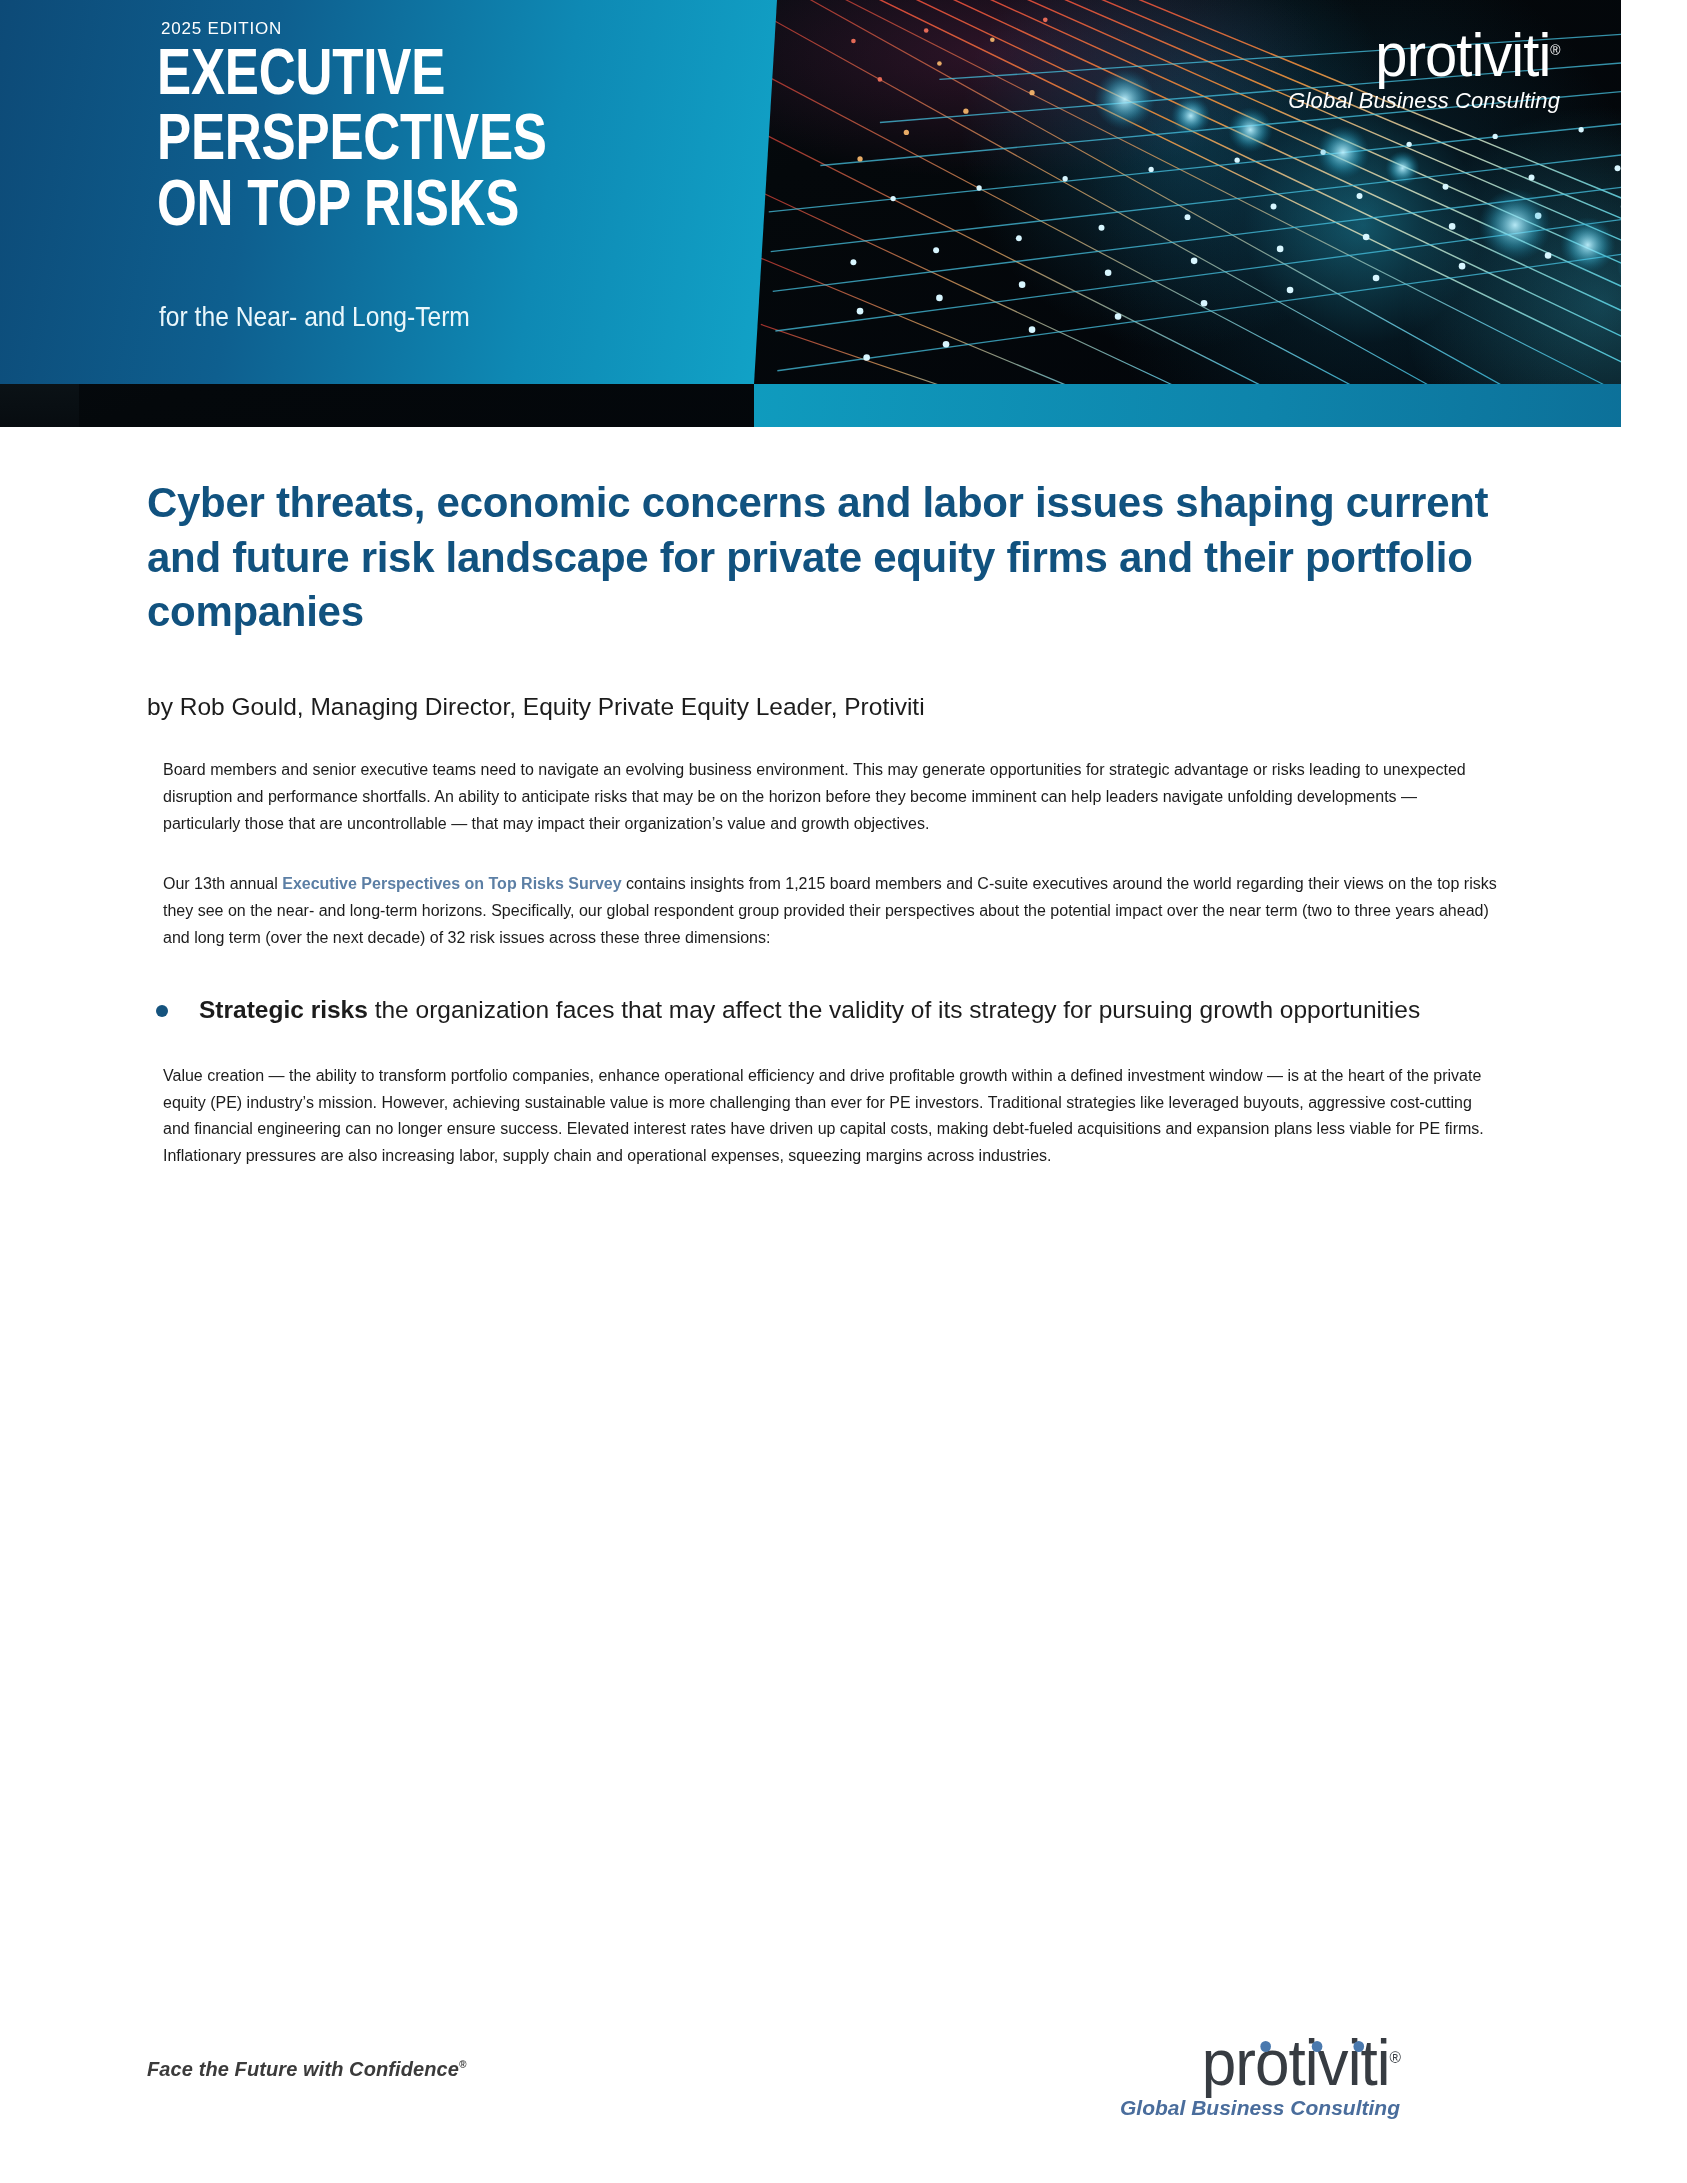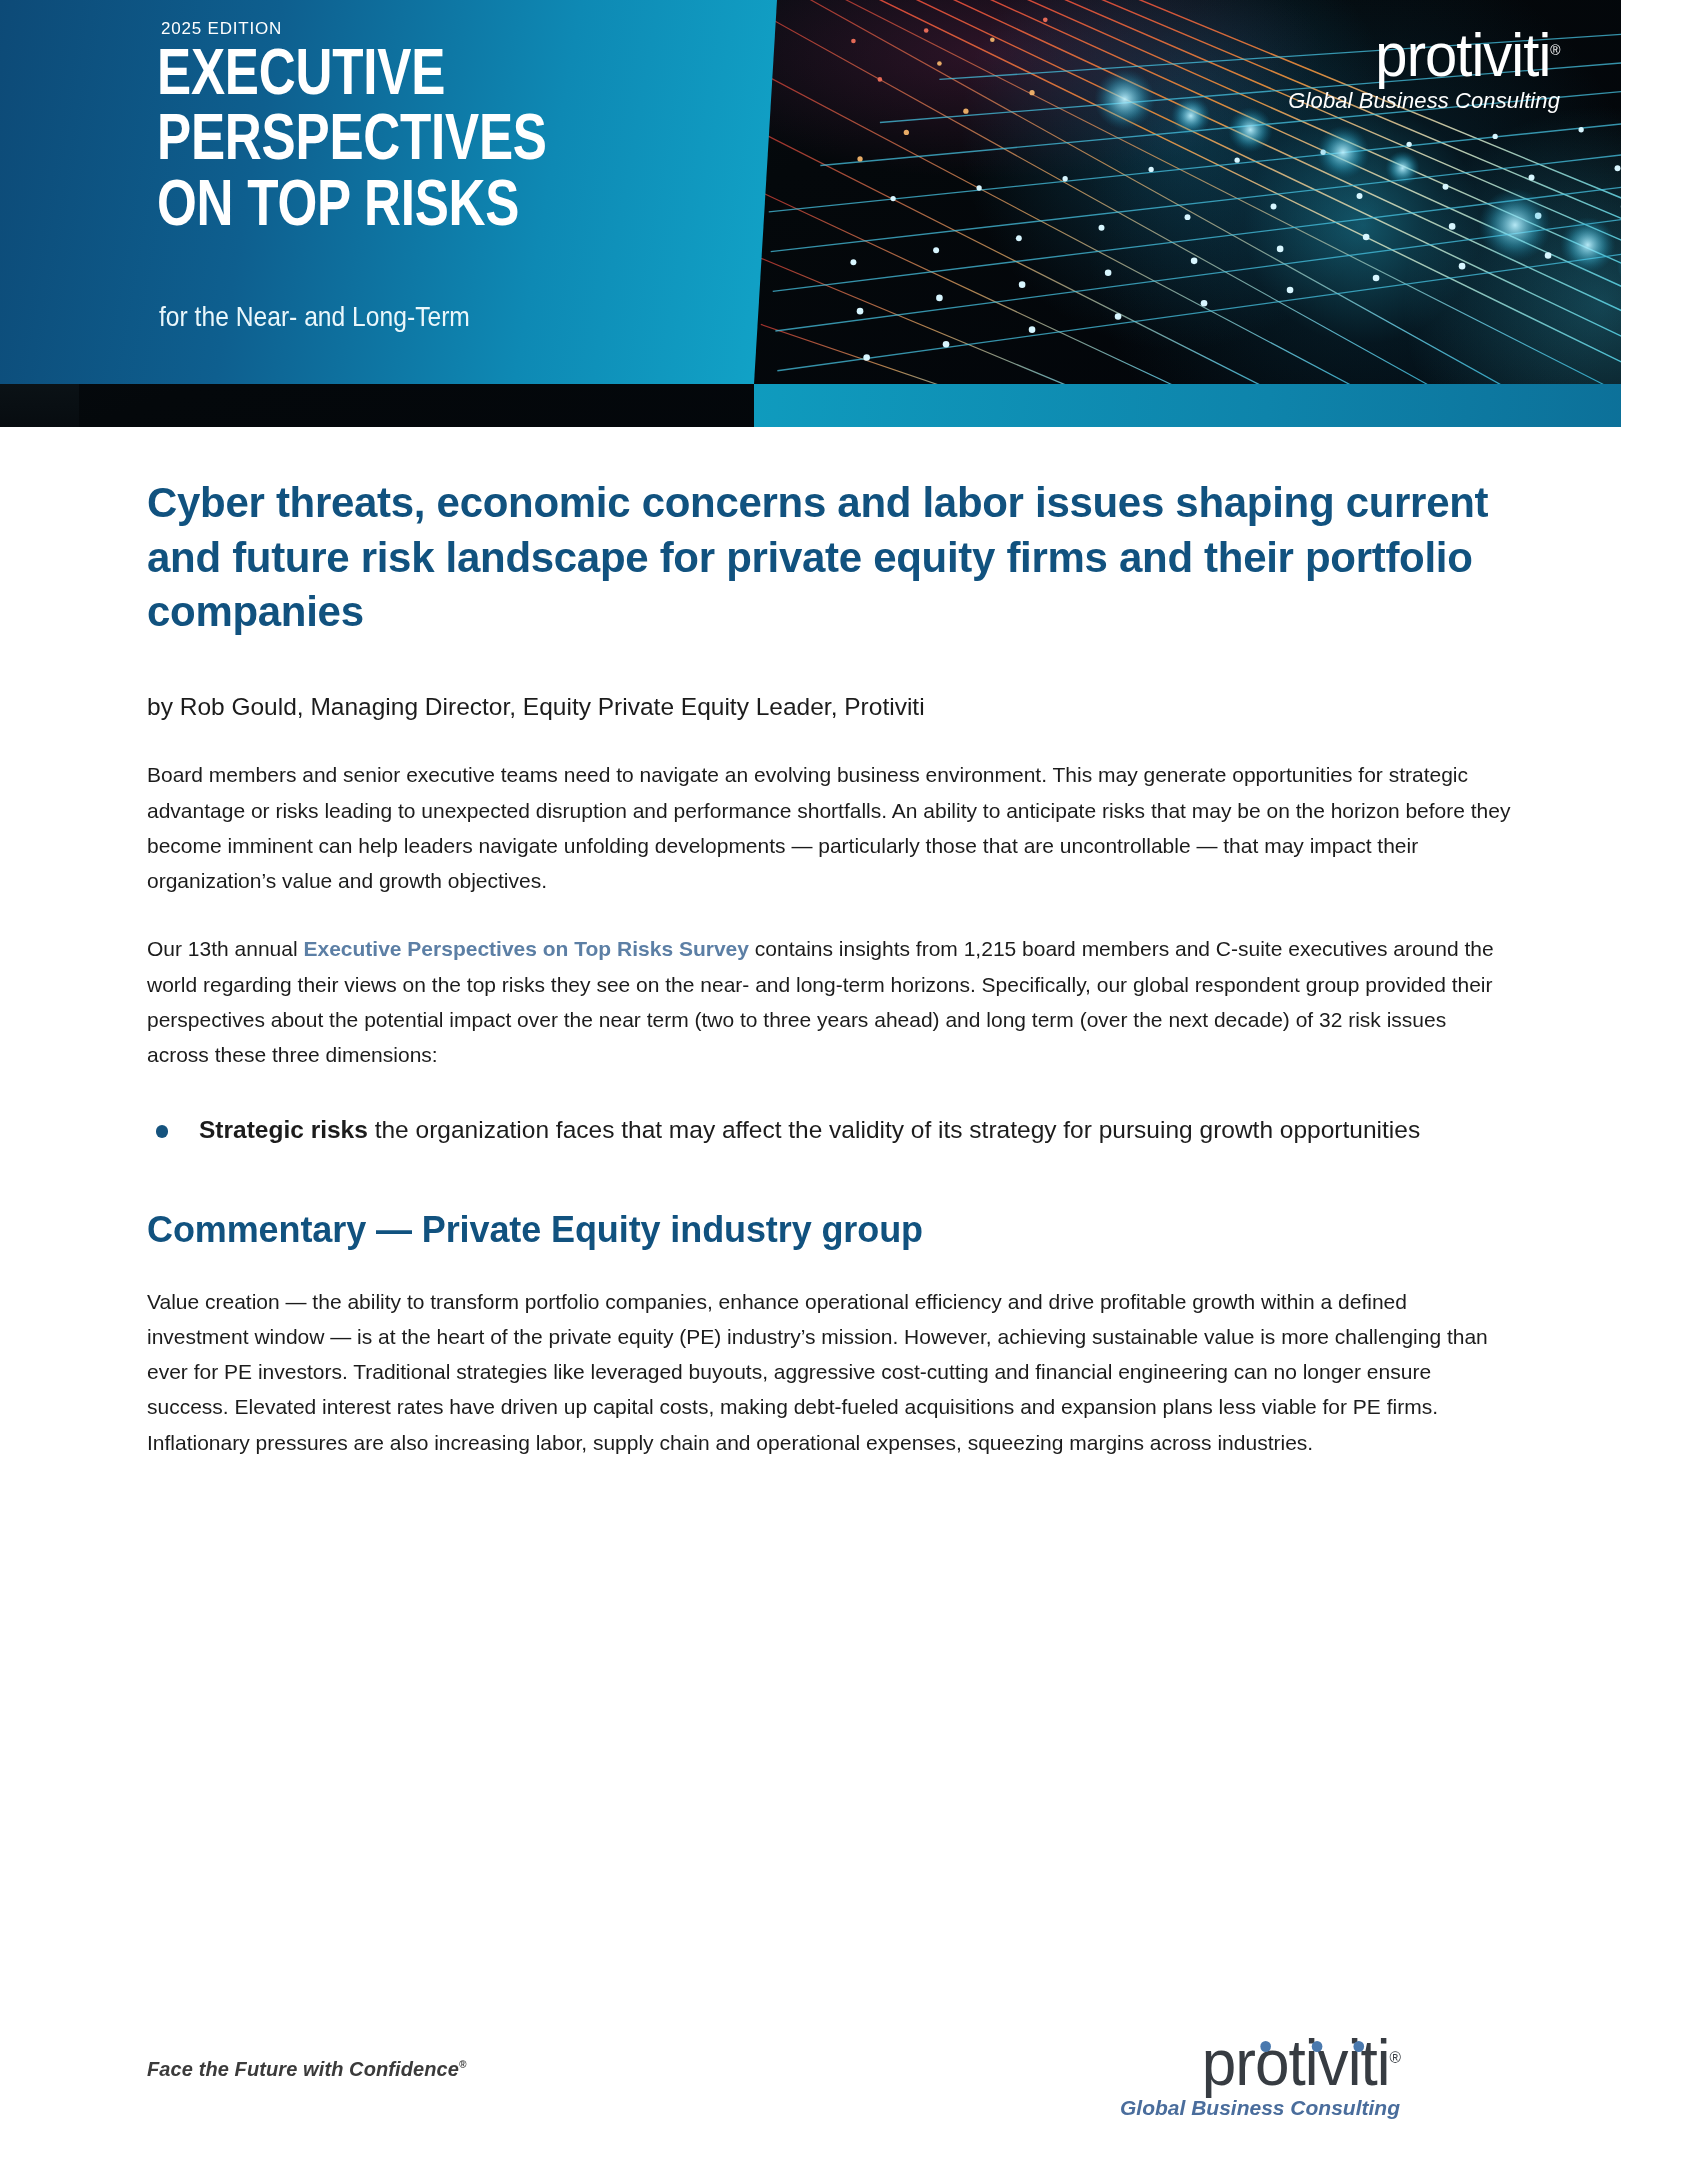--- a/index.html
+++ b/index.html
@@ -145,23 +145,23 @@
     font-weight: 700;
     letter-spacing: -0.3px;
   }
   .byline {
     margin-top: 49px;
     font-size: 24.5px;
     line-height: 1.45;
     color: #1c1c1c;
   }
   p.body {
-    margin: 0;
+    margin: 16px;
     margin-top: 33px;
-    font-size: 21px;
+    font-size: 16px;
     line-height: 1.68;
     color: #1c1c1c;
   }
   a.survey-link {
     color: #5c7fa5;
     font-weight: 700;
     text-decoration: none;
   }
   ul.risks {
     list-style: none;
@@ -416,21 +416,20 @@
   <p class="body">Board members and senior executive teams need to navigate an evolving business environment. This may generate opportunities for strategic advantage or risks leading to unexpected disruption and performance shortfalls. An ability to anticipate risks that may be on the horizon before they become imminent can help leaders navigate unfolding developments — particularly those that are uncontrollable — that may impact their organization’s value and growth objectives.</p>
 
   <p class="body"><span>Our 13th annual </span><a class="survey-link" href="#">Executive Perspectives on Top Risks Survey</a><span> contains insights from 1,215 board members and C-suite executives around the world regarding their views on the top risks they see on the near- and long-term horizons. Specifically, our global respondent group provided their perspectives about the potential impact over the near term (two to three years ahead) and long term (over the next decade) of 32 risk issues across these three dimensions:</span></p>
 
   <ul class="risks">
     <li>
       <span class="dot"></span><b>Strategic risks</b><span> the organization faces that may affect the validity of its strategy for pursuing growth opportunities</span>
     </li>
   </ul>
 
-  <h2 class="section-title">Commentary — Private Equity industry group</h2>
 
   <p class="body">Value creation — the ability to transform portfolio companies, enhance operational efficiency and drive profitable growth within a defined investment window — is at the heart of the private equity (PE) industry’s mission. However, achieving sustainable value is more challenging than ever for PE investors. Traditional strategies like leveraged buyouts, aggressive cost-cutting and financial engineering can no longer ensure success. Elevated interest rates have driven up capital costs, making debt-fueled acquisitions and expansion plans less viable for PE firms. Inflationary pressures are also increasing labor, supply chain and operational expenses, squeezing margins across industries.</p>
 </div>
 
 <div class="footer">
   <div class="footer-tagline"><span>Face the Future with Confidence</span><sup>®</sup></div>
 
   <div class="footer-logo">
     <div class="wordmark"><span>protiviti</span><sup>®</sup>
       <span class="idot d1"></span>

